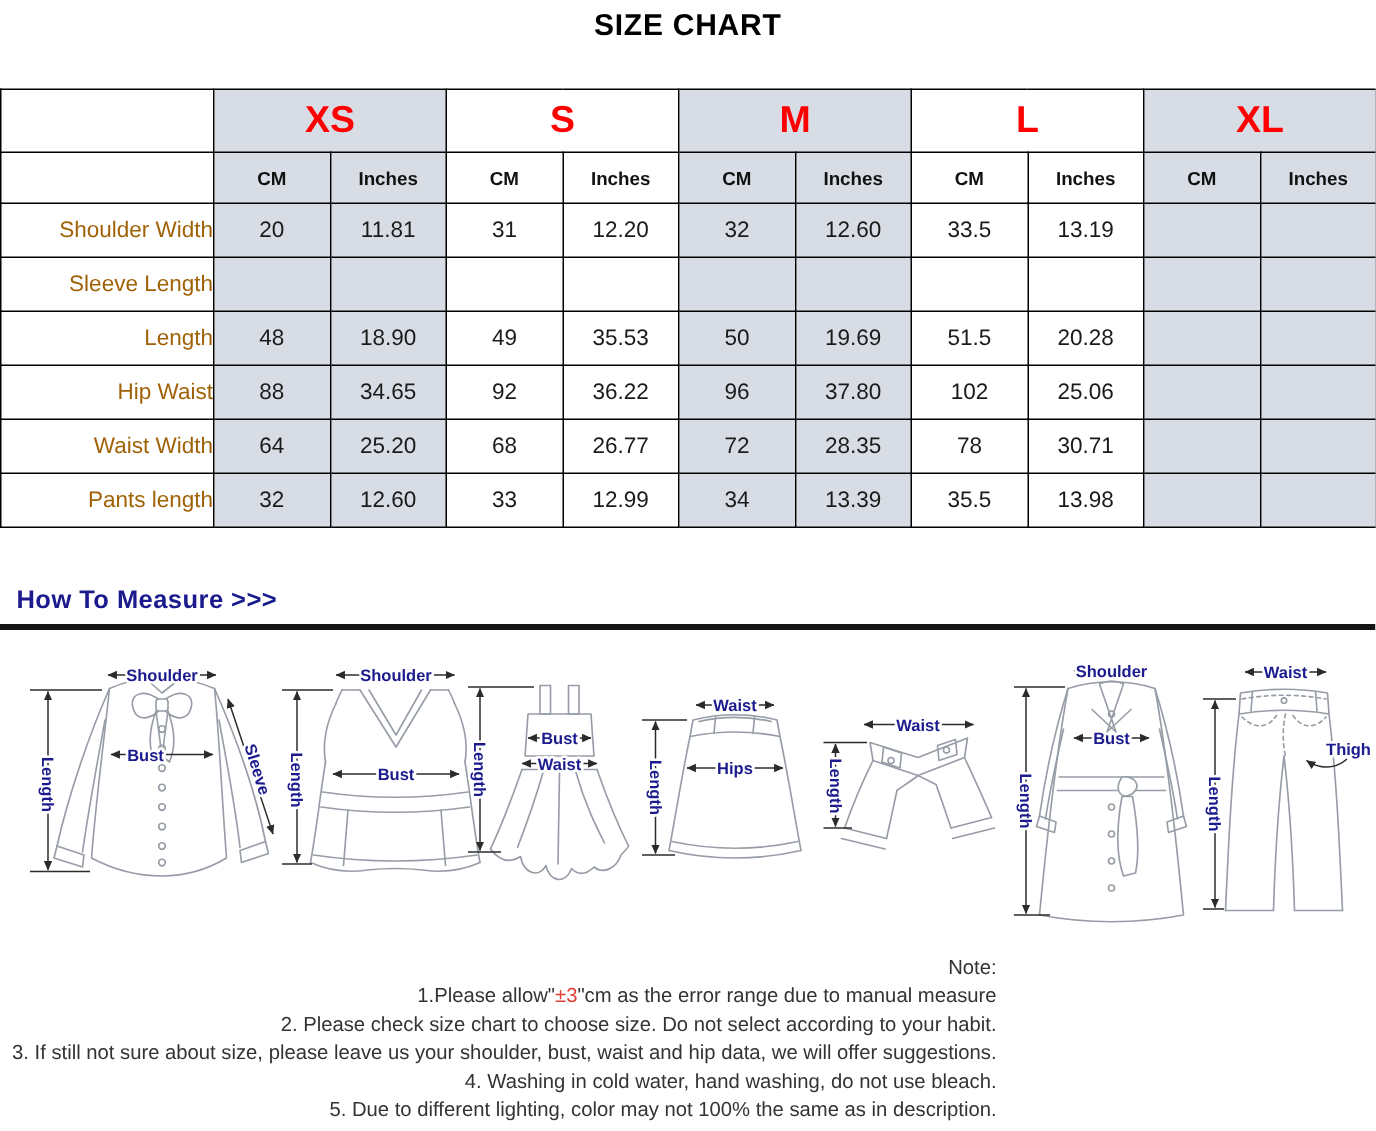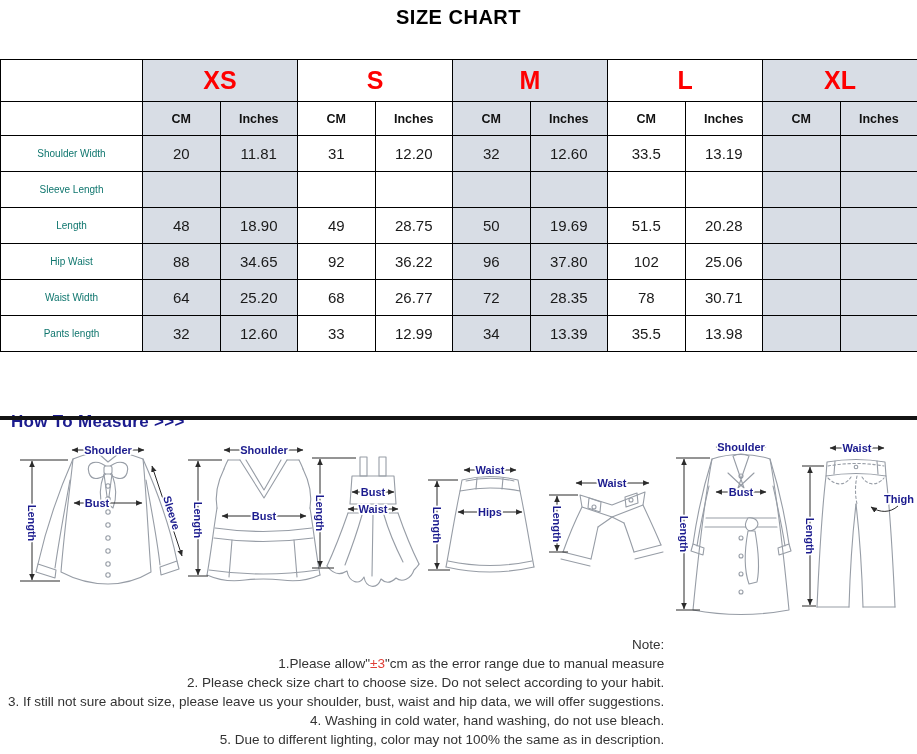--- a/index.html
+++ b/index.html
@@ -11,23 +11,23 @@
 
   table.size-table{position:absolute;top:35px;left:0;width:917px;border-collapse:collapse;table-layout:fixed;margin-top:24px;}
   .size-table th,.size-table td{border:1px solid #000;text-align:center;vertical-align:middle;padding:0;overflow:hidden;}
   .size-table .shade{background:var(--shade,#d8dde5);}
   tr.r-size{height:42px;}
   tr.r-unit{height:34px;}
   tbody tr{height:36px;}
   .size-cell{font-size:25px;font-weight:bold;color:var(--accent_red,#fe0000);}
   .unit-cell{font-size:12.5px;font-weight:bold;color:#111;}
   tbody td{font-size:15px;color:#1a1a1a;}
-  tbody td.rowlabel{font-size:10px;color:#0f766e;}
-
-  .htm-heading{position:absolute;top:412px;left:11px;font-size:17px;font-weight:bold;
+  tbody td.rowlabel{font-size:15px;color:#a16207;text-align:right;}
+
+  .htm-heading{position:absolute;top:390px;left:11px;font-size:17px;font-weight:bold;
                color:var(--navy,#1b1b8e);letter-spacing:.3px;}
   .divider{position:absolute;top:416px;left:0;width:917px;height:4px;background:#141414;}
 
   svg.diagrams{position:absolute;top:428px;left:0;}
   .g{stroke:#979da6;fill:none;stroke-width:1.1;stroke-linecap:round;stroke-linejoin:round;}
   .gf{stroke:#979da6;fill:#fff;stroke-width:1.1;stroke-linejoin:round;}
   .ar{stroke:#2b2b2b;fill:none;stroke-width:1;}
   .dash{stroke-dasharray:2.5,2.5;}
   .lab{font-family:"Liberation Sans",sans-serif;font-size:11px;font-weight:bold;
        fill:var(--navy,#1b1b8e);text-anchor:middle;
@@ -105,21 +105,21 @@
           <td></td>
           <td></td>
           <td class="shade"></td>
           <td class="shade"></td>
         </tr>
         <tr>
           <td class="rowlabel">Length</td>
           <td class="shade">48</td>
           <td class="shade">18.90</td>
           <td>49</td>
-          <td>28.75</td>
+          <td>35.53</td>
           <td class="shade">50</td>
           <td class="shade">19.69</td>
           <td>51.5</td>
           <td>20.28</td>
           <td class="shade"></td>
           <td class="shade"></td>
         </tr>
         <tr>
           <td class="rowlabel">Hip Waist</td>
           <td class="shade">88</td>

